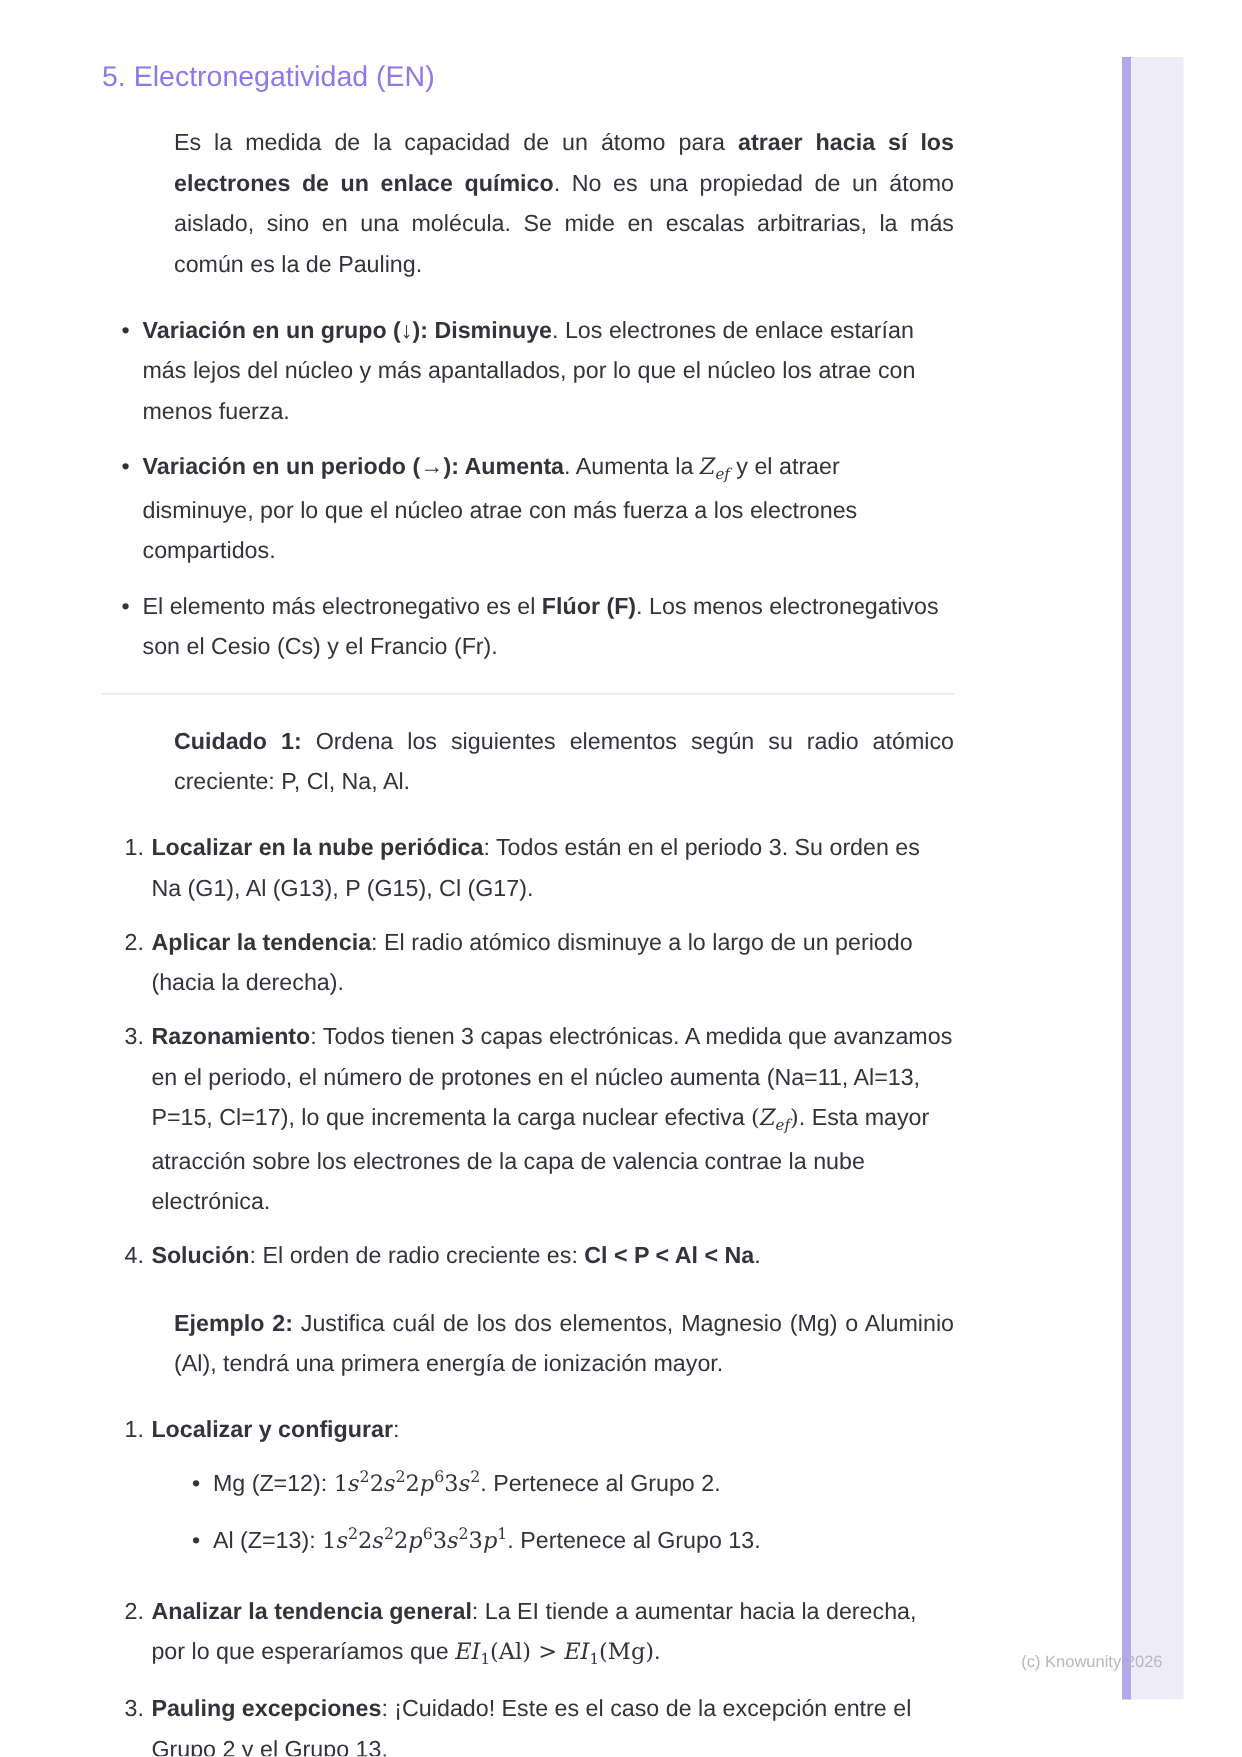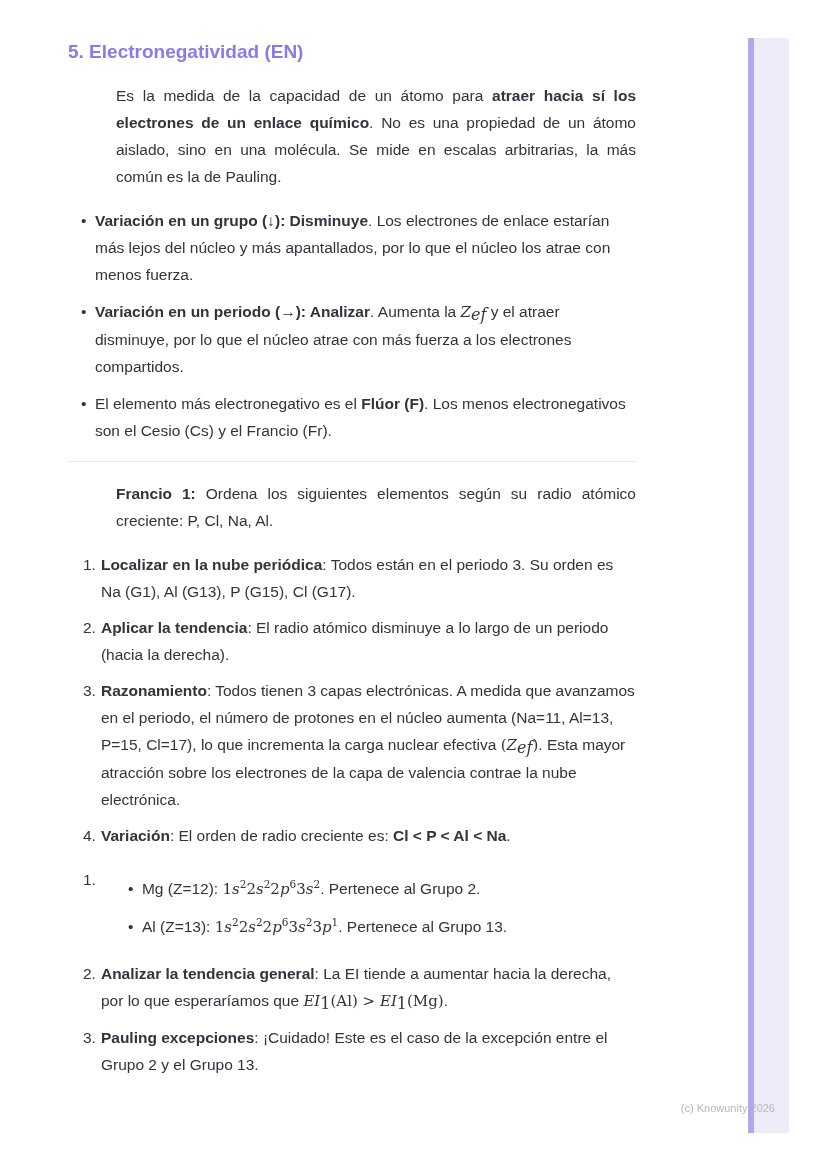--- a/index.html
+++ b/index.html
@@ -19,42 +19,42 @@
     overflow:hidden;
     font-family:"Liberation Sans",sans-serif;
     color:var(--text);
   }
   .content{
     position:absolute;left:68px;top:0;width:568px;
     font-size:15.5px;line-height:27px;
   }
   .h1{
     margin-top:40px;
-    font-size:19px;line-height:24px;font-weight:700;
+    font-size:19px;line-height:24px;font-weight:400;
     color:var(--accent);
   }
   .h2{
     margin-top:24px;
     font-size:25px;line-height:31px;font-weight:700;
     color:var(--accent);
   }
   .para{margin-top:18px;text-align:justify;margin-left:48px;}
   .list{margin-top:17px;}
   .uli{display:flex;margin-left:13px;margin-bottom:10px;}
   .uli .dot{flex:0 0 14px;width:14px;}
   .oli{display:flex;margin-left:15px;margin-bottom:9px;}
   .oli .num{flex:0 0 auto;margin-right:5px;}
   .li-body{flex:1 1 auto;}
   .subitems{margin-top:9px;}
   .subitems .uli{margin-left:27px;margin-bottom:9px;}
   .b{font-weight:700;}
   .mi{font-family:"DejaVu Serif",serif;font-style:italic;font-size:15px;}
   .mr{font-family:"DejaVu Serif",serif;font-size:15px;}
   .msup{font-size:10.5px;position:relative;top:-6px;}
-  .msub{font-size:16px;position:relative;top:3px;}
+  .msub{font-size:10px;position:relative;top:3px;}
   .divider{
     margin-top:17px;height:0;
     border:none;border-top:1px solid var(--divider);
   }
   .strip-fill{
     position:absolute;left:754px;top:38px;width:35px;height:1095px;
     background:var(--strip-fill);z-index:1;
   }
   .strip-line{
     position:absolute;left:748px;top:38px;width:6px;height:1095px;
@@ -77,57 +77,59 @@
 
     <div class="para"><span>Es la medida de la capacidad de un átomo para </span><span class="b">atraer hacia sí los electrones de un enlace químico</span><span>. No es una propiedad de un átomo aislado, sino en una molécula. Se mide en escalas arbitrarias, la más común es la de Pauling.</span></div>
 
     <div class="list">
       <div class="uli">
         <span class="dot">•</span>
         <div class="li-body"><span class="b">Variación en un grupo (↓): Disminuye</span><span>. Los electrones de enlace estarían más lejos del núcleo y más apantallados, por lo que el núcleo los atrae con menos fuerza.</span></div>
       </div>
       <div class="uli">
         <span class="dot">•</span>
-        <div class="li-body"><span class="b">Variación en un periodo (→): Analizar</span><span>. Aumenta la </span><span class="mi">Z</span><span class="mi msub">ef</span><span> y el atraer disminuye, por lo que el núcleo atrae con más fuerza a los electrones compartidos.</span></div>
+        <div class="li-body"><span class="b">Variación en un periodo (→): Aumenta</span><span>. Aumenta la </span><span class="mi">Z</span><span class="mi msub">ef</span><span> y el atraer disminuye, por lo que el núcleo atrae con más fuerza a los electrones compartidos.</span></div>
       </div>
       <div class="uli">
         <span class="dot">•</span>
         <div class="li-body"><span>El elemento más electronegativo es el </span><span class="b">Flúor (F)</span><span>. Los menos electronegativos son el Cesio (Cs) y el Francio (Fr).</span></div>
       </div>
     </div>
 
     <hr class="divider">
 
 
-    <div class="para"><span class="b">Francio 1:</span><span> Ordena los siguientes elementos según su radio atómico creciente: P, Cl, Na, Al.</span></div>
+    <div class="para"><span class="b">Cuidado 1:</span><span> Ordena los siguientes elementos según su radio atómico creciente: P, Cl, Na, Al.</span></div>
 
     <div class="list">
       <div class="oli">
         <span class="num">1.</span>
         <div class="li-body"><span class="b">Localizar en la nube periódica</span><span>: Todos están en el periodo 3. Su orden es Na (G1), Al (G13), P (G15), Cl (G17).</span></div>
       </div>
       <div class="oli">
         <span class="num">2.</span>
         <div class="li-body"><span class="b">Aplicar la tendencia</span><span>: El radio atómico disminuye a lo largo de un periodo (hacia la derecha).</span></div>
       </div>
       <div class="oli">
         <span class="num">3.</span>
         <div class="li-body"><span class="b">Razonamiento</span><span>: Todos tienen 3 capas electrónicas. A medida que avanzamos en el periodo, el número de protones en el núcleo aumenta (Na=11, Al=13, P=15, Cl=17), lo que incrementa la carga nuclear efectiva </span><span class="mr">(</span><span class="mi">Z</span><span class="mi msub">ef</span><span class="mr">)</span><span>. Esta mayor atracción sobre los electrones de la capa de valencia contrae la nube electrónica.</span></div>
       </div>
       <div class="oli">
         <span class="num">4.</span>
-        <div class="li-body"><span class="b">Variación</span><span>: El orden de radio creciente es: </span><span class="b">Cl &lt; P &lt; Al &lt; Na</span><span>.</span></div>
+        <div class="li-body"><span class="b">Solución</span><span>: El orden de radio creciente es: </span><span class="b">Cl &lt; P &lt; Al &lt; Na</span><span>.</span></div>
       </div>
     </div>
 
+    <div class="para"><span class="b">Ejemplo 2:</span><span> Justifica cuál de los dos elementos, Magnesio (Mg) o Aluminio (Al), tendrá una primera energía de ionización mayor.</span></div>
 
     <div class="list">
       <div class="oli">
         <span class="num">1.</span>
         <div class="li-body">
+          <div><span class="b">Localizar y configurar</span><span>:</span></div>
           <div class="subitems">
             <div class="uli">
               <span class="dot">•</span>
               <div class="li-body"><span>Mg (Z=12): </span><span class="mr">1</span><span class="mi">s</span><span class="mr msup">2</span><span class="mr">2</span><span class="mi">s</span><span class="mr msup">2</span><span class="mr">2</span><span class="mi">p</span><span class="mr msup">6</span><span class="mr">3</span><span class="mi">s</span><span class="mr msup">2</span><span>. Pertenece al Grupo 2.</span></div>
             </div>
             <div class="uli">
               <span class="dot">•</span>
               <div class="li-body"><span>Al (Z=13): </span><span class="mr">1</span><span class="mi">s</span><span class="mr msup">2</span><span class="mr">2</span><span class="mi">s</span><span class="mr msup">2</span><span class="mr">2</span><span class="mi">p</span><span class="mr msup">6</span><span class="mr">3</span><span class="mi">s</span><span class="mr msup">2</span><span class="mr">3</span><span class="mi">p</span><span class="mr msup">1</span><span>. Pertenece al Grupo 13.</span></div>
             </div>
           </div>

